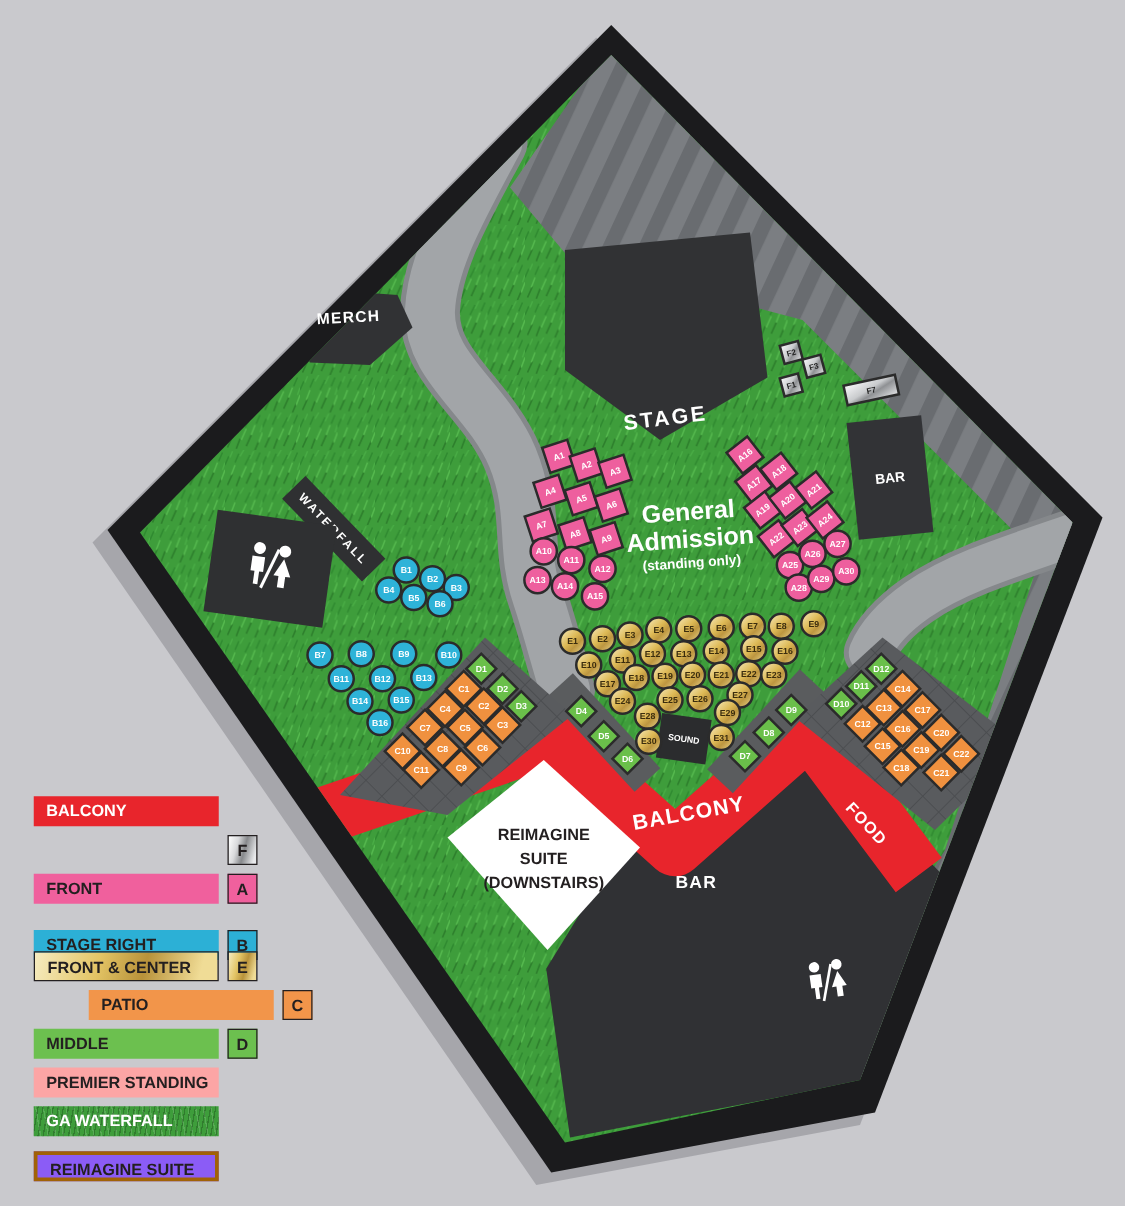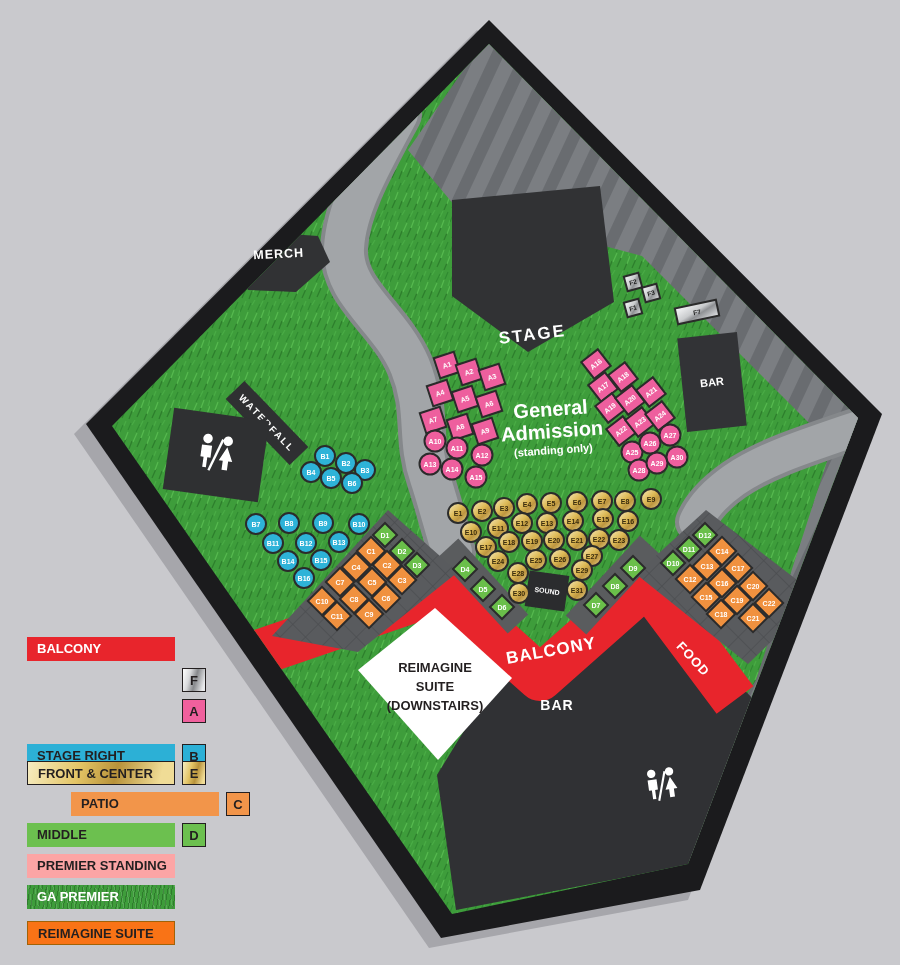--- a/index.html
+++ b/index.html
@@ -26,21 +26,21 @@
       padding-left:10px;box-sizing:border-box;font-size:13px;font-weight:bold;color:#231f20;}
   .sw.light{color:#ffffff;}
   .badge{position:absolute;left:155px;top:0;width:24px;height:24px;line-height:24px;
       text-align:center;font-size:13px;font-weight:bold;color:#231f20;border:1px solid #231f20;box-sizing:border-box;}
   .sw-red{background:#e8252c;}
   .sw-pink{background:#f0609d;}
   .sw-blue{background:#2cb0d6;}
   .sw-orange{background:#f2954a;margin-left:44px;}
   .sw-green{background:#6cc04f;}
   .sw-teal{background:#fca5a5;}
-  .sw-white{background:#f97316;border:1px solid #a16207;}
+  .sw-white{background:#8b5cf6;border:3px solid #a16207;}
   .sw-silver{background:linear-gradient(105deg,#ffffff 0%,#d9dadc 30%,#87898c 55%,#e8e9eb 90%);border:1px solid #231f20;}
   .sw-gold{background:linear-gradient(105deg,#f6ecc1 0%,#e3c465 35%,#b8923a 60%,#f0dc96 90%);border:1px solid #231f20;}
   .sw-grass{background:#3e9d3b;
       background-image:repeating-linear-gradient(100deg,rgba(0,0,0,0) 0 3px,rgba(0,0,0,.22) 3px 4px),
                        repeating-linear-gradient(80deg,rgba(255,255,255,0) 0 5px,rgba(255,255,255,.14) 5px 6px);}
 </style>
 </head>
 <body>
 
 <div id="stage-wrap">
@@ -619,20 +619,21 @@
 </svg>
 
 <div id="legend">
   <div class="lrow" style="top:637px">
     <div class="sw sw-red light"><span>BALCONY</span></div>
   </div>
   <div class="lrow" style="top:668px">
     <div class="badge sw-silver">F</div>
   </div>
   <div class="lrow" style="top:699px">
+    <div class="sw sw-pink"><span>FRONT</span></div>
     <div class="badge sw-pink">A</div>
   </div>
   <div class="lrow" style="top:744px">
     <div class="sw sw-blue"><span>STAGE RIGHT</span></div>
     <div class="badge sw-blue">B</div>
   </div>
   <div class="lrow" style="top:761px">
     <div class="sw sw-gold"><span>FRONT &amp; CENTER</span></div>
     <div class="badge sw-gold">E</div>
   </div>
@@ -641,20 +642,20 @@
     <div class="badge sw-orange">C</div>
   </div>
   <div class="lrow" style="top:823px">
     <div class="sw sw-green"><span>MIDDLE</span></div>
     <div class="badge sw-green">D</div>
   </div>
   <div class="lrow" style="top:854px">
     <div class="sw sw-teal"><span>PREMIER STANDING</span></div>
   </div>
   <div class="lrow" style="top:885px">
-    <div class="sw sw-grass light"><span>GA PREMIER</span></div>
+    <div class="sw sw-grass light"><span>GA WATERFALL</span></div>
   </div>
   <div class="lrow" style="top:921px">
     <div class="sw sw-white"><span>REIMAGINE SUITE</span></div>
   </div>
 </div>
 
 </div>
 
 </body></html>

